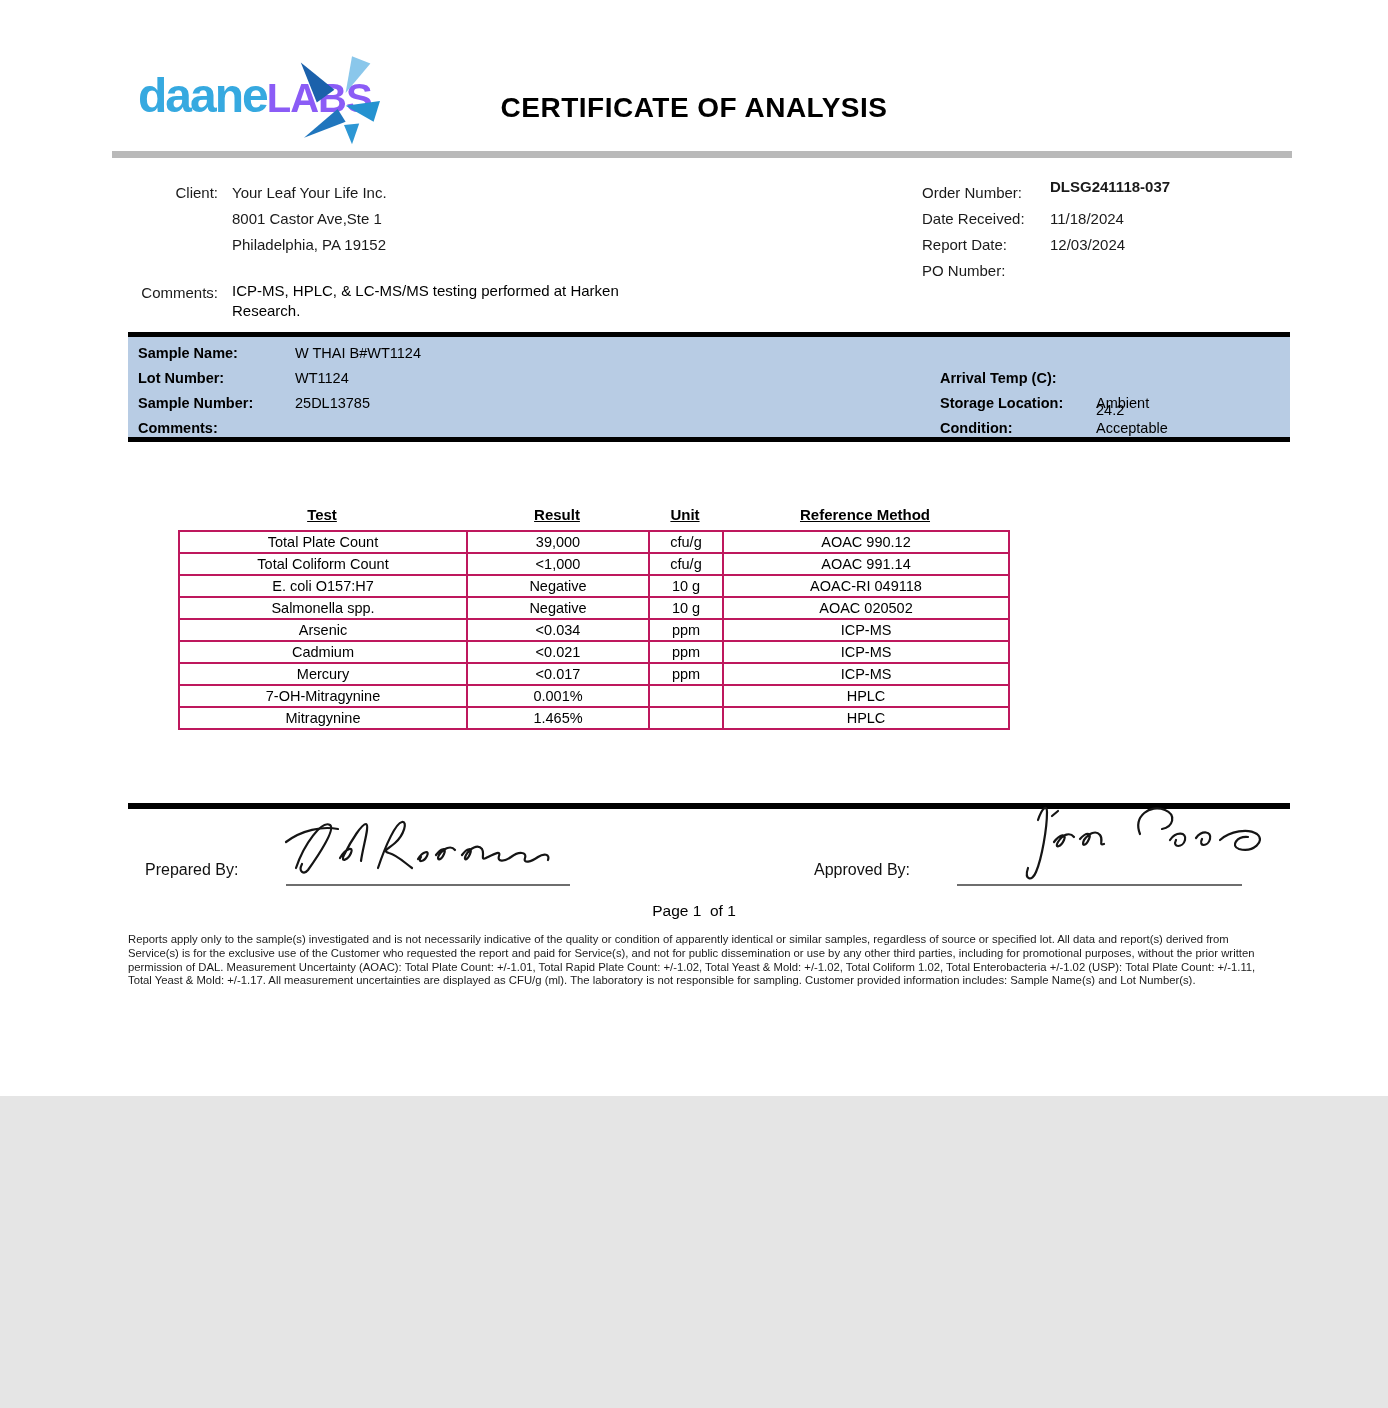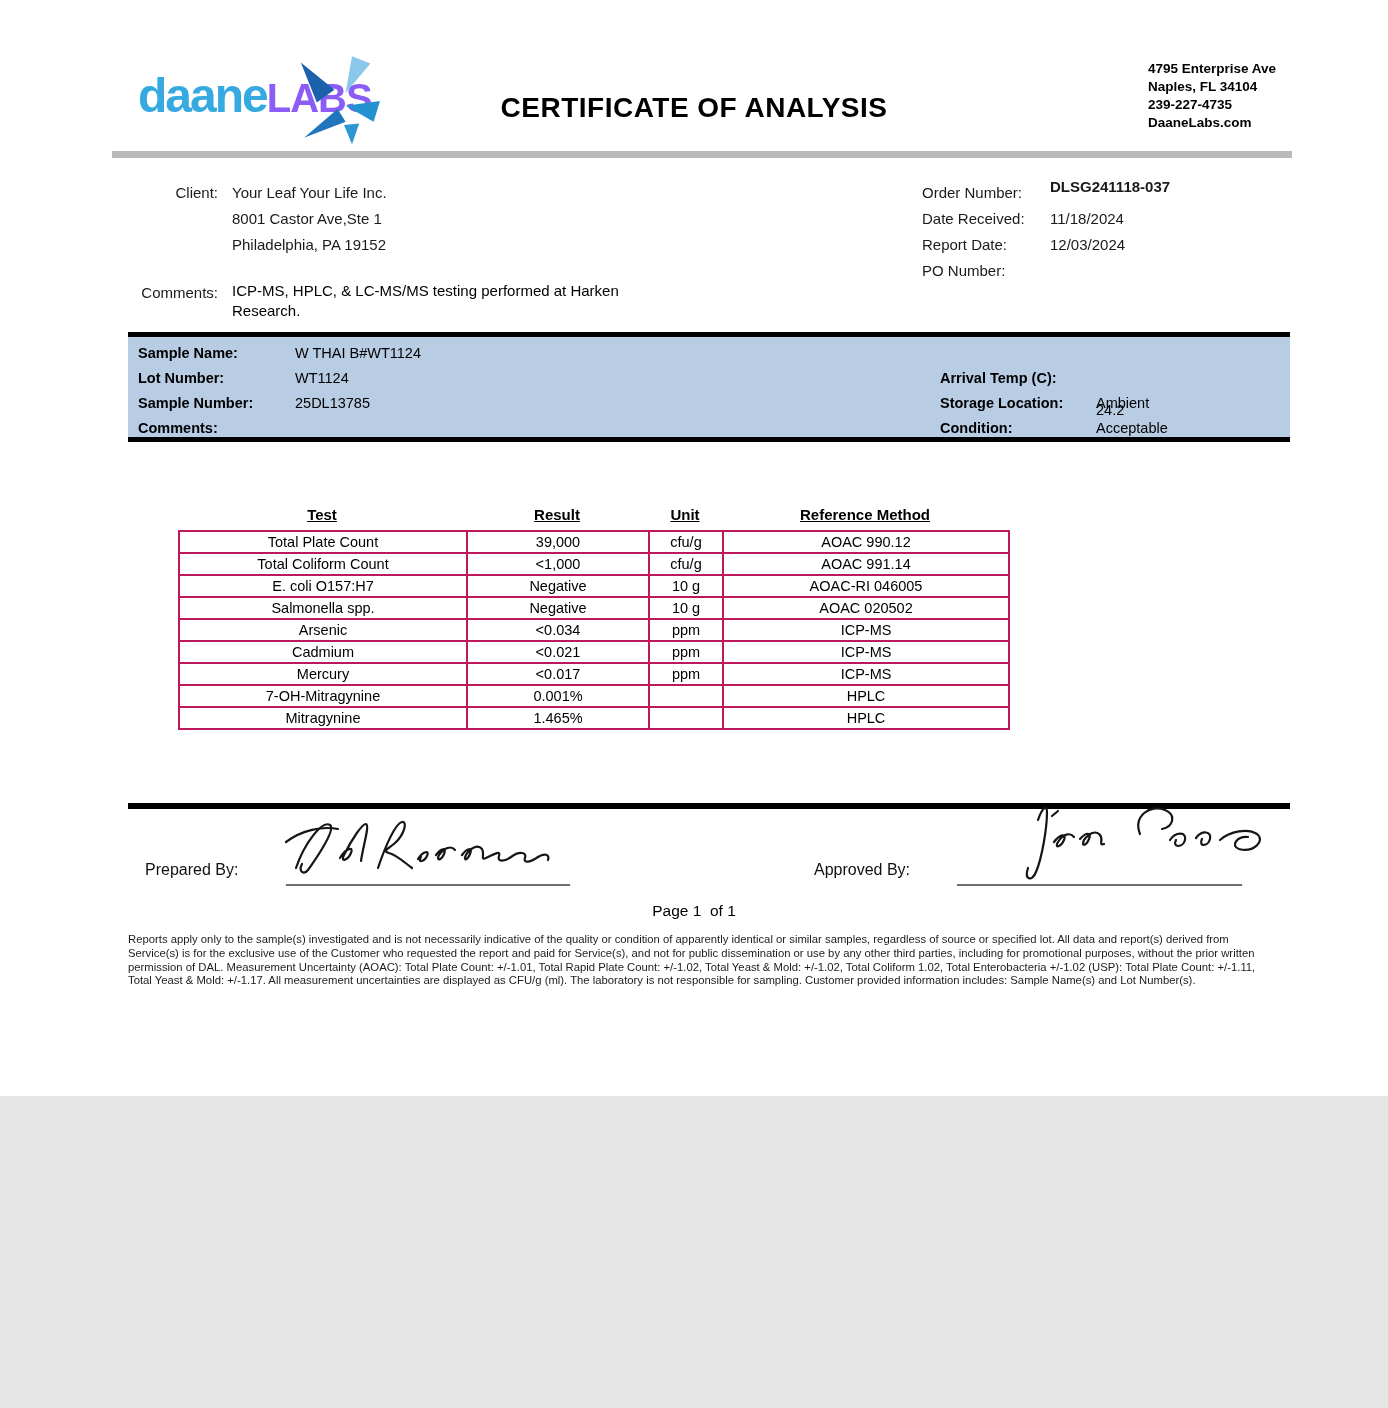--- a/index.html
+++ b/index.html
@@ -61,26 +61,20 @@
   </div>
   <svg class="abs pinwheel" width="88" height="90" viewBox="0 0 110 112">
     <polygon points="6,8 48,42 26,58" fill="#1b61ab"></polygon>
     <polygon points="70,0 93,9 62,46" fill="#8ac7eb"></polygon>
     <polygon points="105,56 97,82 62,62" fill="#2492d0"></polygon>
     <polygon points="10,102 52,66 62,82" fill="#2076bd"></polygon>
     <polygon points="60,86 70,110 79,84" fill="#2d97d4"></polygon>
   </svg>
 
   <div class="abs doc-title">CERTIFICATE OF ANALYSIS</div>
-  <div class="abs addr">
-    <div>4795 Enterprise Ave</div>
-    <div>Naples, FL 34104</div>
-    <div>239-227-4735</div>
-    <div>DaaneLabs.com</div>
-  </div>
   <div class="abs gray-bar"></div>
 
   <div class="abs info-label lbl-right" style="left:138px; top:184px; width:80px;">Client:</div>
   <div class="abs info-label client-lines" style="left:232px; top:184px;">
     <div>Your Leaf Your Life Inc.</div>
     <div>8001 Castor Ave,Ste 1</div>
     <div>Philadelphia, PA 19152</div>
   </div>
   <div class="abs info-label lbl-right" style="left:138px; top:284px; width:80px;">Comments:</div>
   <div class="abs comments-val" style="left:232px; top:281px;">ICP-MS, HPLC, &amp; LC-MS/MS testing performed at Harken Research.</div>
@@ -134,21 +128,21 @@
     <tr>
           <td>Total Coliform Count</td>
           <td>&lt;1,000</td>
           <td>cfu/g</td>
           <td>AOAC 991.14</td>
         </tr>
     <tr>
           <td>E. coli O157:H7</td>
           <td>Negative</td>
           <td>10 g</td>
-          <td>AOAC-RI 046005</td>
+          <td>AOAC-RI 049118</td>
         </tr>
     <tr>
           <td>Salmonella spp.</td>
           <td>Negative</td>
           <td>10 g</td>
           <td>AOAC 020502</td>
         </tr>
     <tr>
           <td>Arsenic</td>
           <td>&lt;0.034</td>

